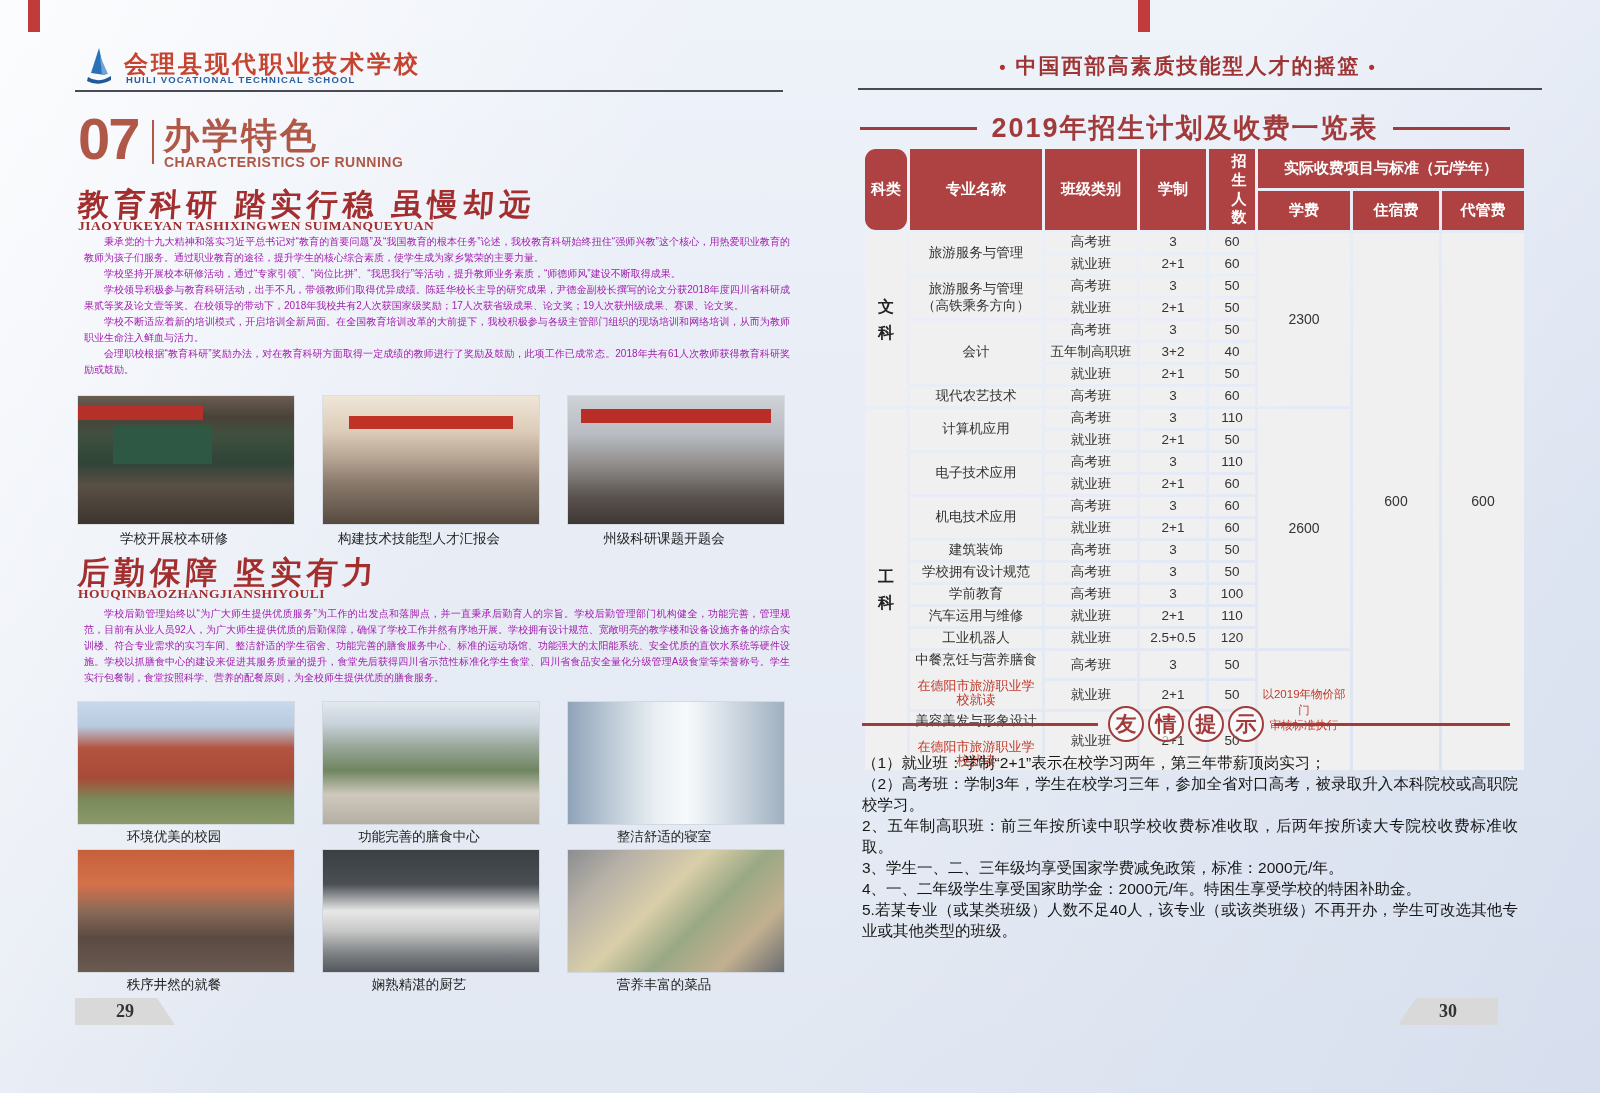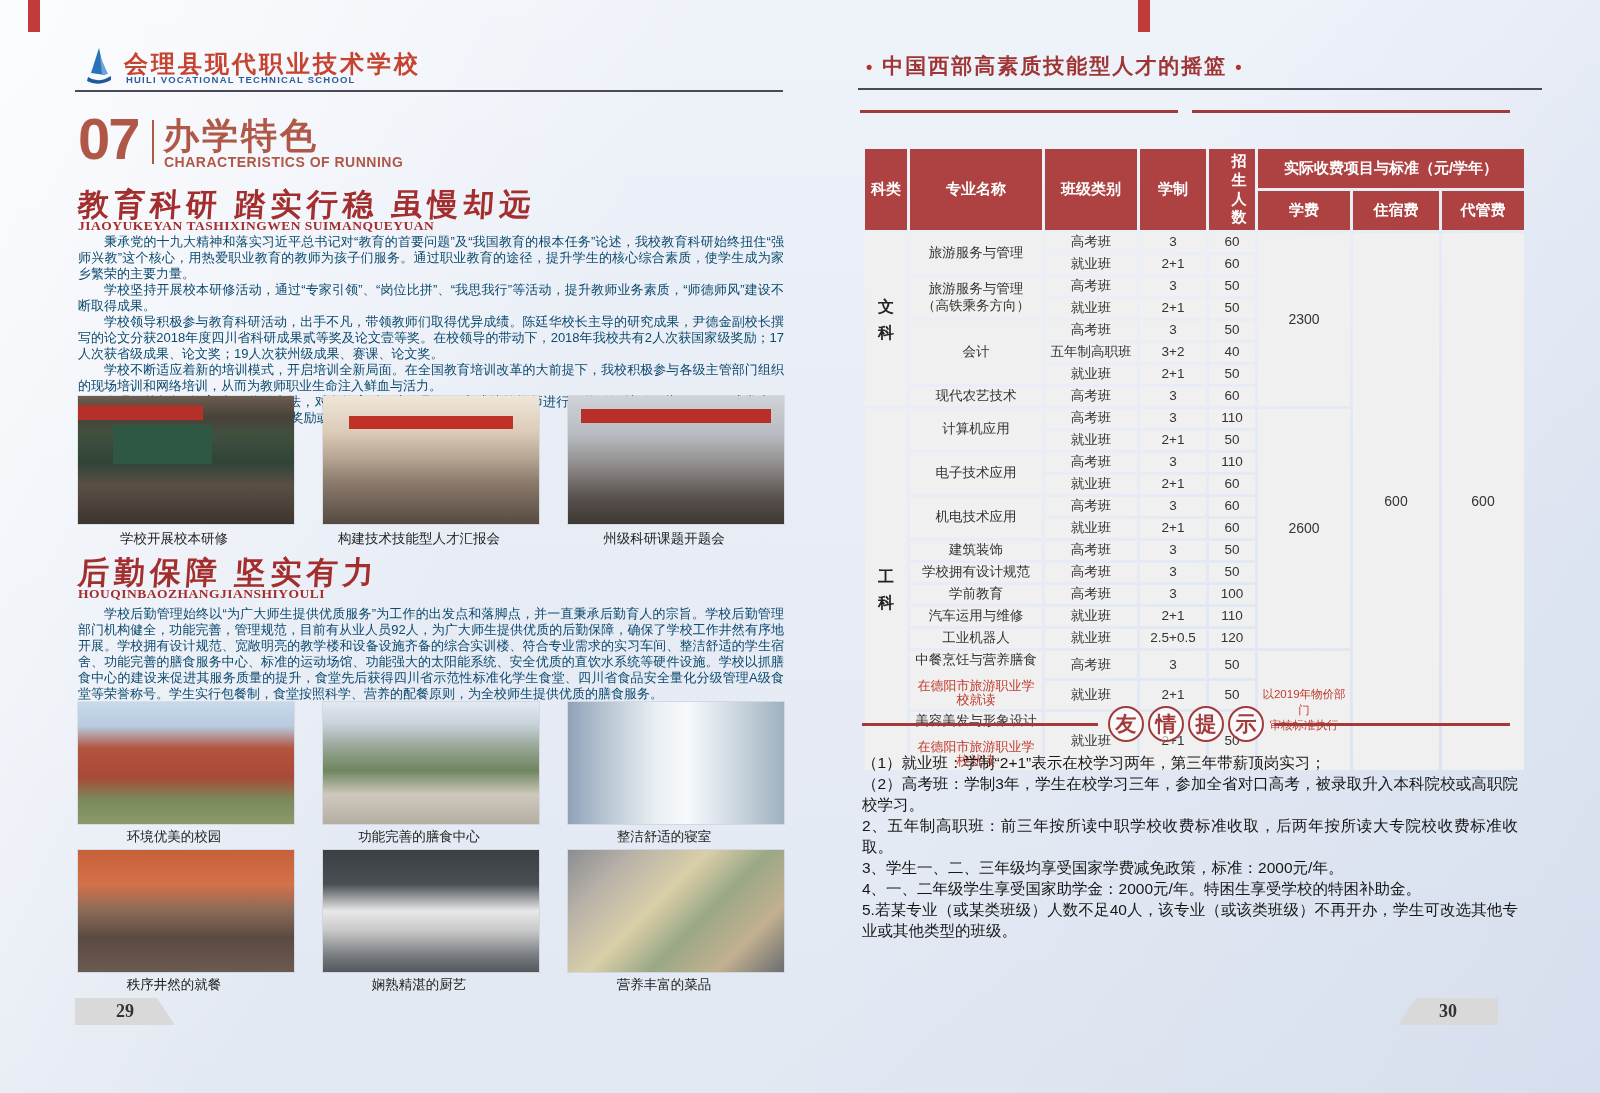--- a/index.html
+++ b/index.html
@@ -17,42 +17,42 @@
   .red-tab { position:absolute; top:0; width:12px; height:32px; background:#c23b3b; }
 
   
   .logo { position:absolute; left:78px; top:46px; width:40px; height:42px; }
   .school-name { position:absolute; left:124px; top:48px; font-family:"Liberation Serif",serif;
     font-weight:bold; font-size:24px; color:#c5432f; letter-spacing:3px; }
   .school-name-en { position:absolute; left:126px; top:74px; font-size:9.5px; font-weight:bold;
     color:#2a5f9e; letter-spacing:1.2px; }
   .hdr-line-left  { position:absolute; left:75px;  top:90px; width:708px;  height:2px; background:#4a4a55; }
   .hdr-line-right { position:absolute; left:858px; top:88px; width:684px; height:2px; background:#4a4a55; }
-  .slogan { position:absolute; left:858px; top:52px; width:660px; text-align:left;
+  .slogan { position:absolute; left:858px; top:52px; width:660px; text-align:center;
     font-size:21px; font-weight:bold; color:#9e3434; letter-spacing:2px; }
   .slogan .dot { color:#b52f2f; font-size:18px; padding:0 8px; }
 
   
   .sec-num { position:absolute; left:78px; top:110px; font-size:58px; font-weight:bold;
     color:#b05848; line-height:1; letter-spacing:-2px; }
   .sec-divider { position:absolute; left:152px; top:120px; width:2px; height:44px; background:#b05848; }
   .sec-title { position:absolute; left:163px; top:112px; font-size:36px; font-weight:bold; color:#b05848; letter-spacing:3px; }
   .sec-sub { position:absolute; left:164px; top:154px; font-size:14px; font-weight:bold; color:#b05848; letter-spacing:.5px; }
 
   .brush { font-family:"Liberation Serif",serif; font-weight:bold; color:#a32e2e;
     font-size:31px; letter-spacing:5px; transform:skewX(-4deg); transform-origin:left; }
   .pinyin { font-family:"Liberation Serif",serif; font-weight:bold; color:#a32e2e;
     font-size:13.5px; letter-spacing:.5px; }
   .h1a { position:absolute; left:78px; top:184px; }
   .h1b { position:absolute; left:78px; top:218px; }
   .h2a { position:absolute; left:78px; top:552px; }
   .h2b { position:absolute; left:78px; top:586px; }
 
-  .paras { position:absolute; left:78px; width:706px; color:#0c4a6e;
-    font-size:13px; line-height:16px; text-align:justify; }
+  .paras { position:absolute; left:84px; width:706px; color:#a21caf;
+    font-size:10px; line-height:16px; text-align:justify; }
   .paras p { text-indent:2em; }
   .paras1 { top:234px; }
   .paras2 { top:606px; }
 
   .photo-row { position:absolute; left:78px; width:706px; display:flex; justify-content:space-between; }
   .ph { width:216px; box-shadow:0 0 0 1px rgba(0,0,0,.08); position:relative; overflow:hidden; }
   .cap-row { position:absolute; left:66px; width:706px; display:flex; justify-content:space-between; }
   .cap-row span { width:216px; text-align:center; font-size:13.5px; color:#222; }
 
   .row1 { top:396px; } .row1 .ph { height:128px; }
@@ -182,37 +182,38 @@
 <div class="cap-row caps3">
   <span>秩序井然的就餐</span>
   <span>娴熟精湛的厨艺</span>
   <span>营养丰富的菜品</span>
 </div>
 
 <div class="page-no pg-left">29</div>
 
 <div class="tbl-title-wrap">
   <div class="rule"></div>
+  <div class="tbl-title">2019年招生计划及收费一览表</div>
   <div class="rule"></div>
 </div>
 
 <table class="fee">
   <colgroup>
     <col style="width:42px">
       <col style="width:132px">
       <col style="width:92px">
       <col style="width:66px">
     <col style="width:46px">
       <col style="width:92px">
       <col style="width:86px">
       <col style="width:82px">
   </colgroup>
   <thead>
       <tr>
-        <th rowspan="2" style="white-space: pre-line;">科类</th>
+        <th rowspan="2" style="white-space: pre-line; border-radius: 11px;">科类</th>
         <th rowspan="2" style="white-space: pre-line;">专业名称</th>
         <th rowspan="2" style="white-space: pre-line;">班级类别</th>
         <th rowspan="2" style="white-space: pre-line;">学制</th>
         <th rowspan="2" style="white-space: pre-line; padding-left: 16px;">招生
 人数</th>
         <th colspan="3">实际收费项目与标准（元/学年）</th>
       </tr>
       <tr>
         <th>学费</th>
         <th>住宿费</th>

